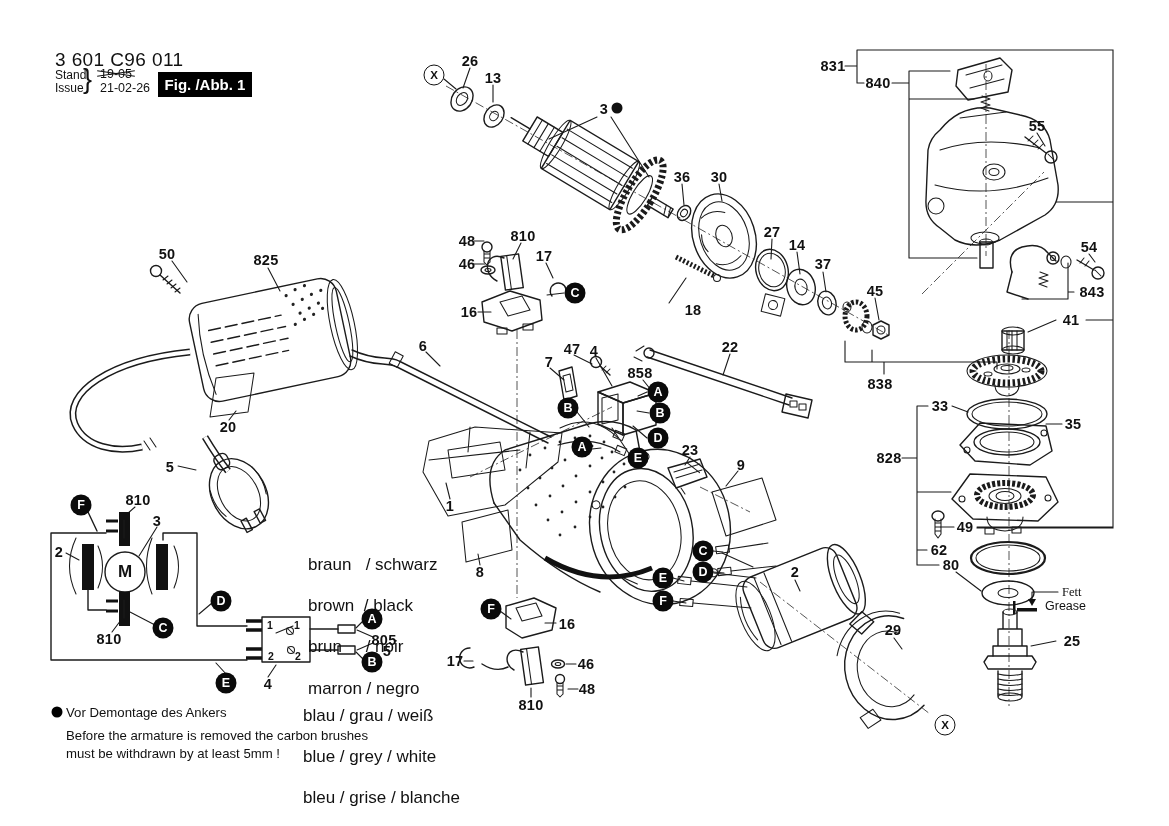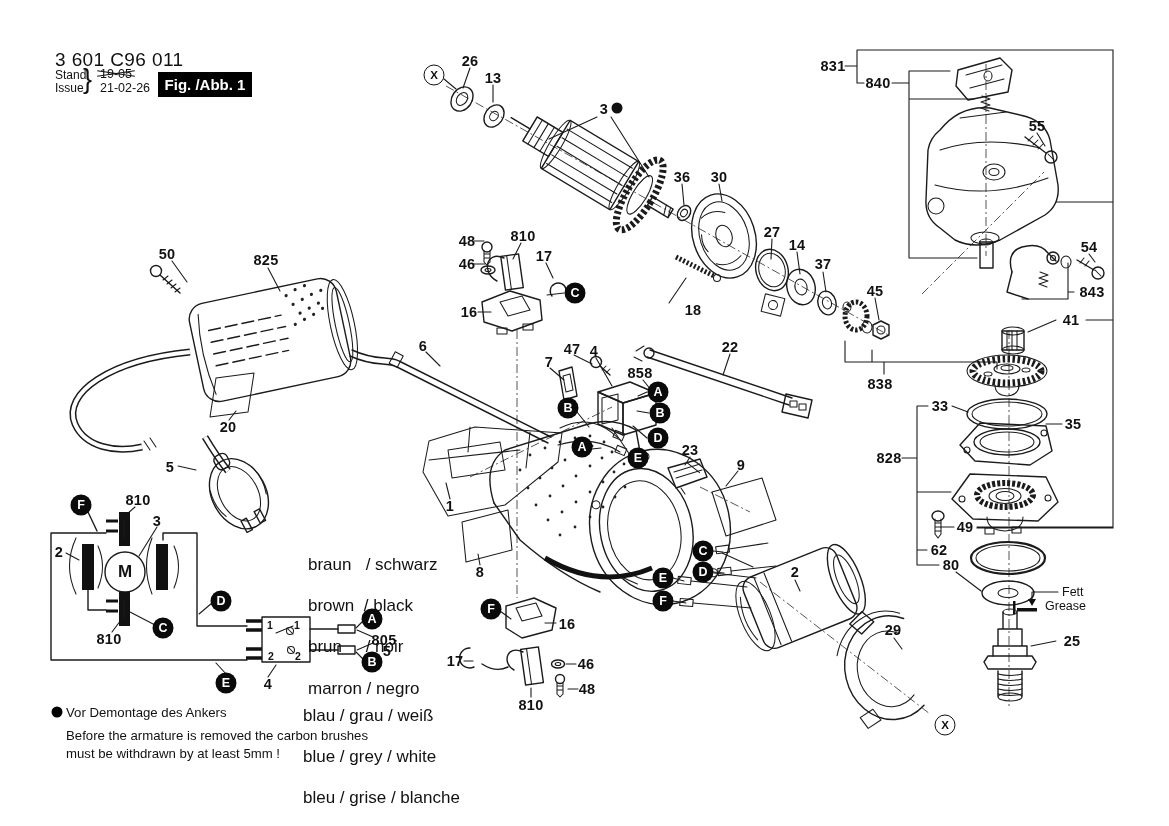--- a/index.html
+++ b/index.html
@@ -513,21 +513,21 @@
     
   </div>
 
   <div class="notes-left">
     <div>Vor Demontage des Ankers</div>
     <div class="en">Before the armature is removed the carbon brushes</div>
     <div>must be withdrawn by at least 5mm !</div>
   </div>
 
 
-  <div class="grease" style="left:1062px;top:586px;">Fett</div>
+  <div class="grease" style="left:1062px;top:586px;font-family:Liberation Serif, serif;">Fett</div>
   <div class="grease" style="left:1045px;top:600px;">Grease</div>
 
   <div class="m-label" style="left:125px;top:572px;">M</div>
 
   <div id="callout-layer">
       <div class="co" style="left: 167px; top: 254px;">50</div>
       <div class="co" style="left: 266px; top: 260px;">825</div>
       <div class="co" style="left: 228px; top: 427px;">20</div>
       <div class="co" style="left: 170px; top: 467px;">5</div>
       <div class="co" style="left: 470px; top: 61px;">26</div>

